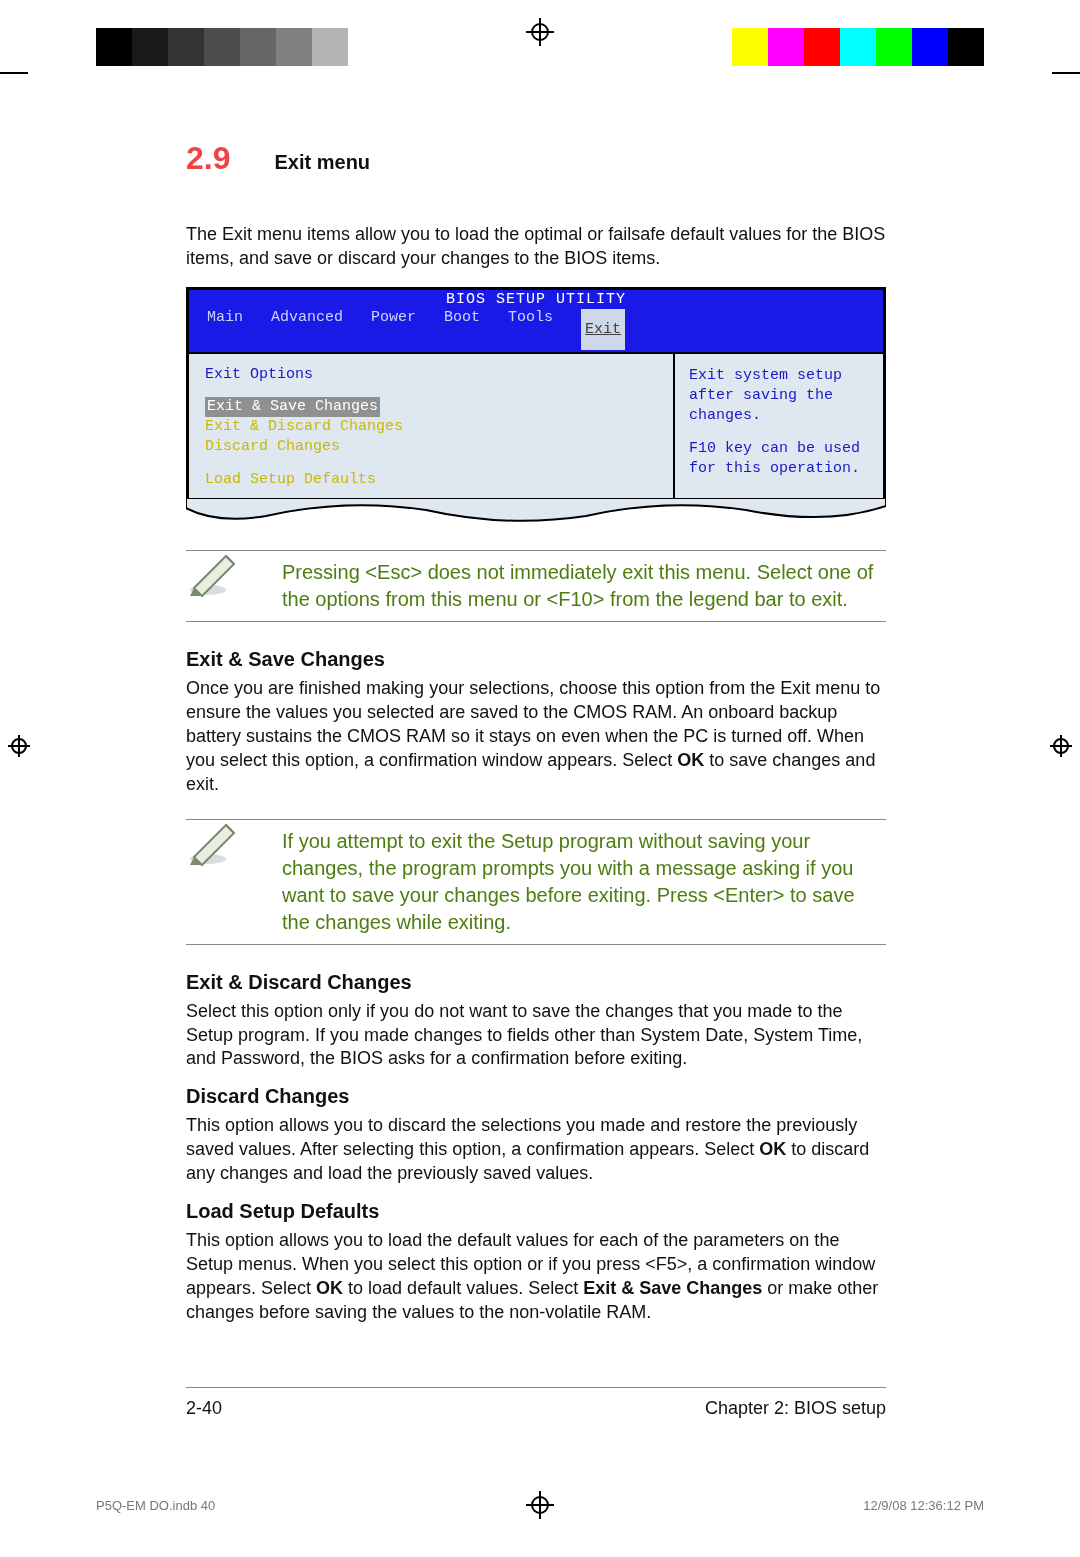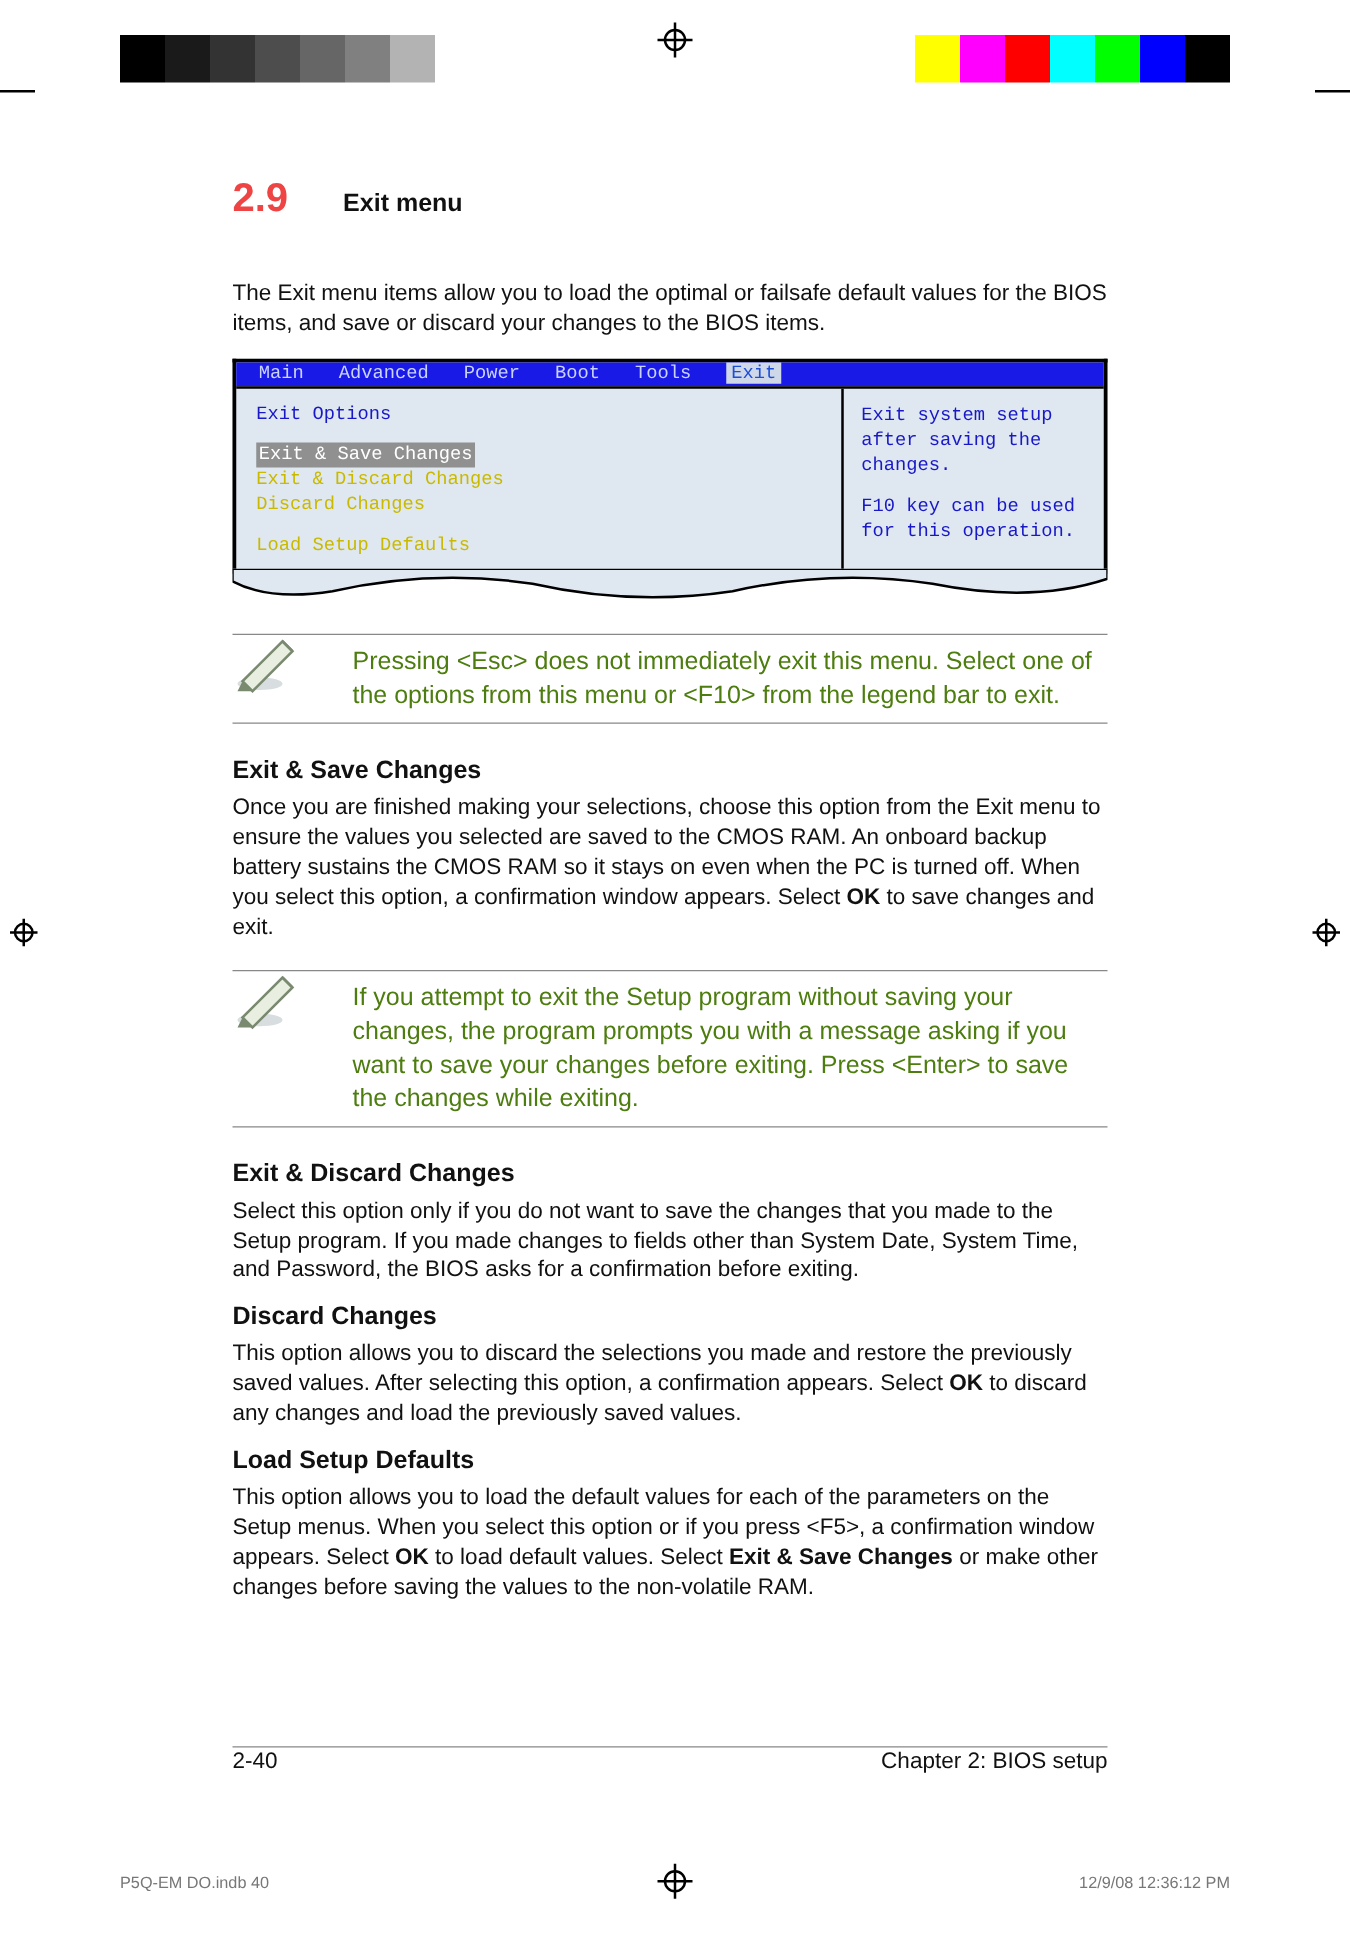--- a/index.html
+++ b/index.html
@@ -62,21 +62,21 @@
     width: 700px;
     margin-top: 16px;
     border: 3px solid #000;
     border-bottom: none;
     position: relative;
     background: #dfe8f0;
   }
   .bios-title { text-align: center; color:#fff; background:#1a1ae6; font-family:"Courier New",monospace; font-size:15px; padding:1px 0; letter-spacing:1px;}
   .bios-menubar { background:#1a1ae6; display:flex; padding:0 18px 2px; font-family:"Courier New",monospace; font-size:15px; color:#c9d3ff; }
   .bios-menubar .tab { margin-right: 28px; }
-  .bios-menubar .tab.active { background:#cfd8e8; color:#1d4ed8; padding:0 4px; }
+  .bios-menubar .tab.active { background:#cfd8e8; color:#404040; padding:12px 4px;text-decoration:underline; }
   .bios-body { display:flex; min-height: 140px; border-top:2px solid #000; position:relative;}
   .bios-left { flex: 1; padding: 12px 16px; font-family:"Courier New",monospace; font-size:15px; color:#1818c6; position:relative; }
   .bios-left .opt-title { color:#1818c6; margin-bottom: 14px; }
   .bios-left .opt { color:#1818c6; line-height:1.35; }
   .bios-left .opt.sel { background:#909090; color:#fff; padding:0 2px; display:inline-block; }
   .bios-left .opt.yellow { color:#c9b900; }
   .bios-right { width: 210px; border-left: 2px solid #000; padding: 12px 14px; font-family:"Courier New",monospace; font-size:15px; color:#1818c6; line-height:1.35;}
   .bios-torn {
     height: 30px;
     background: #fff;
@@ -119,20 +119,21 @@
   .para { font-size: 18px; color:#111; line-height: 1.33; margin-bottom: 14px;}
   .para .b { font-weight: bold; }
 
   
   .page-footer {
     position: absolute;
     left: 186px;
     width: 700px;
     bottom: 138px;
     border-top: 1px solid #888;
+    padding-top: 10px;
     display: flex;
     justify-content: space-between;
     font-size: 18px;
     color:#111;
   }
   .print-footer {
     position: absolute;
     left: 96px;
     right: 96px;
     bottom: 44px;
@@ -186,20 +187,21 @@
 
   <div class="content">
     <div class="heading-row">
       <span class="section-num">2.9</span>
       <span class="section-title">Exit menu</span>
     </div>
 
     <p class="body">The Exit menu items allow you to load the optimal or failsafe default values for the BIOS items, and save or discard your changes to the BIOS items.</p>
 
     <div class="bios-box">
+      <div class="bios-title">BIOS SETUP UTILITY</div>
       <div class="bios-menubar" id="bios-tabs">
           <span class="tab">Main</span>
           <span class="tab">Advanced</span>
           <span class="tab">Power</span>
           <span class="tab">Boot</span>
           <span class="tab">Tools</span>
           <span class="tab active">Exit</span>
         </div>
       <div class="bios-body">
         <div class="bios-left">

